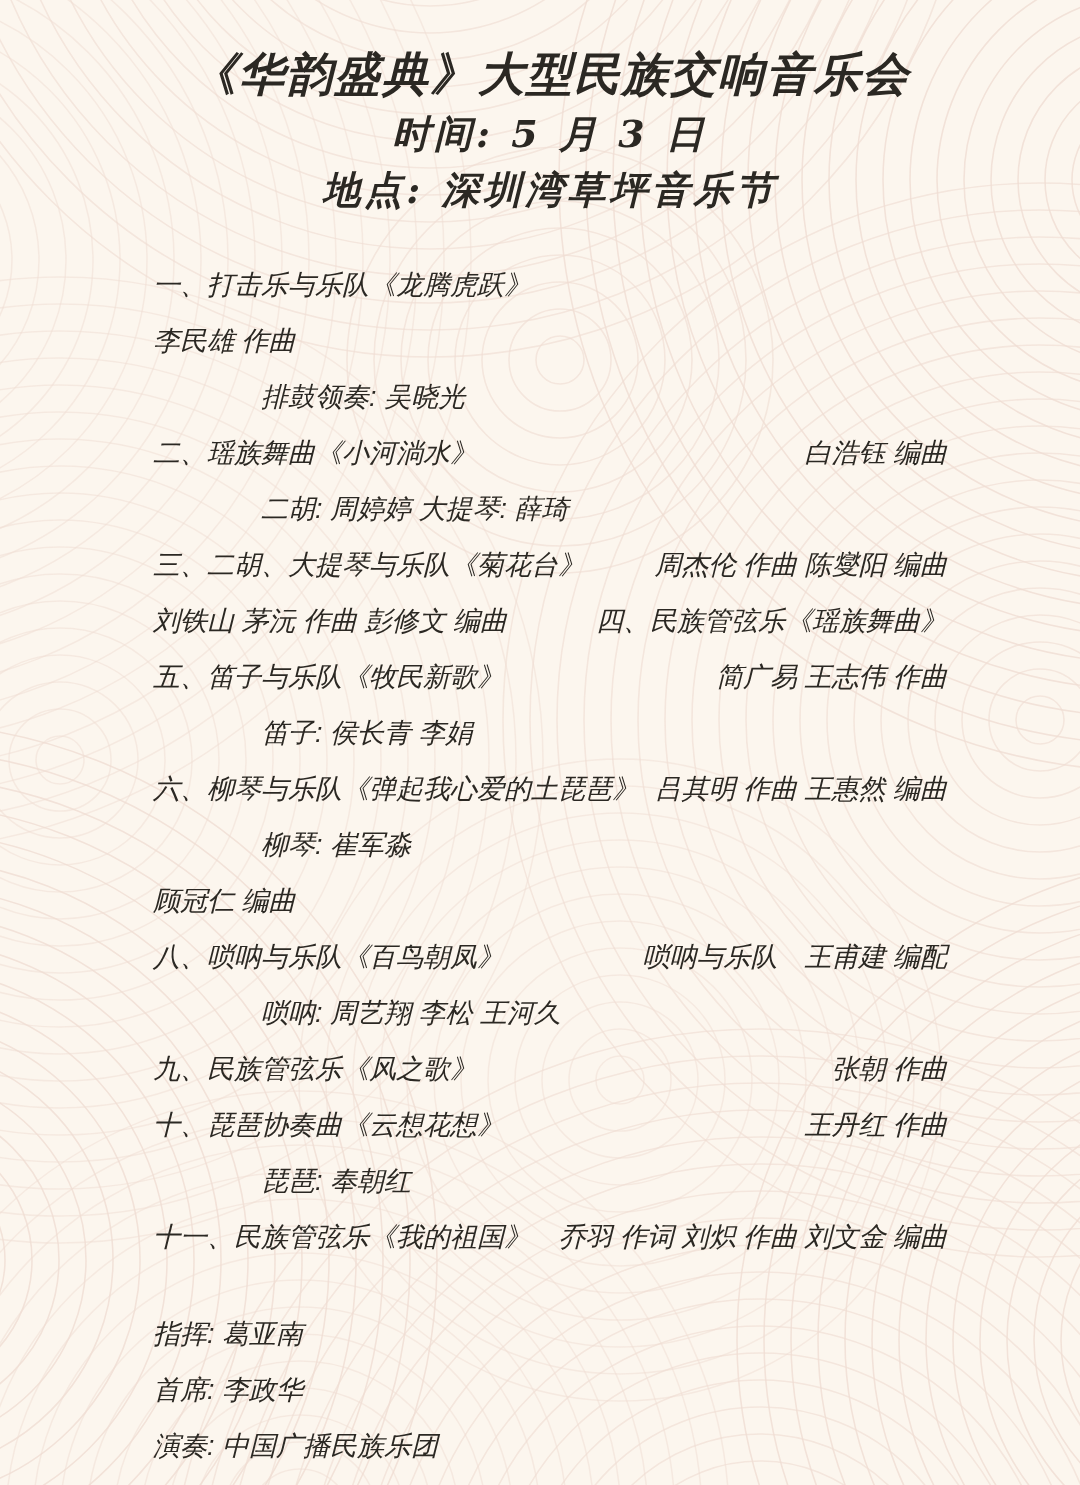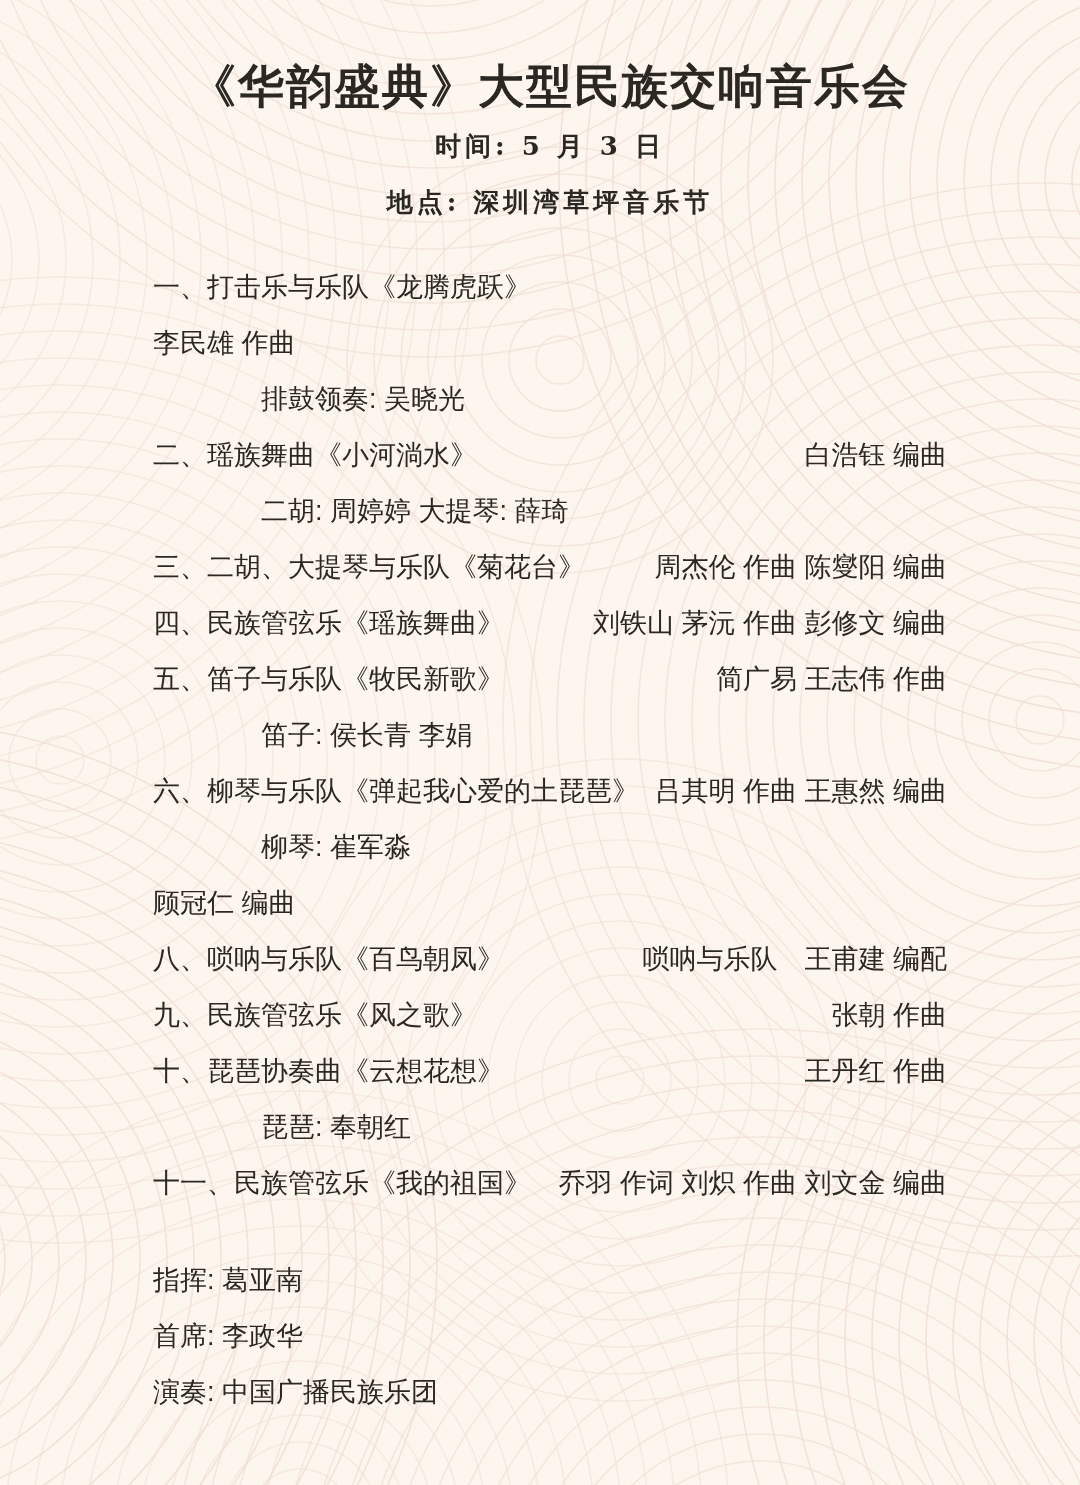--- a/index.html
+++ b/index.html
@@ -13,49 +13,50 @@
     color: #2b2823;
   }
   .bg {
     position: absolute;
     left: 0; top: 0;
     width: 1080px; height: 1485px;
   }
   .content {
     position: absolute;
     left: 0; top: 0; right: 0; bottom: 0;
-    padding: 60px 133px 0 153px;
+    padding: 48px 133px 0 153px;
+    font-style: italic;
   }
   .hdr { text-align: center; }
   .title {
     margin: 0;
     font-family: "DejaVu Serif", serif;
     font-weight: 700;
     font-size: 46px;
     line-height: 1.15;
     letter-spacing: 2px;
     white-space: nowrap;
   }
   .meta {
     height: 56px;
     display: flex;
     align-items: center;
     justify-content: center;
     font-family: "DejaVu Serif", serif;
     font-weight: 700;
-    font-size: 26px;
+    font-size: 38px;
     letter-spacing: 4px;
     white-space: nowrap;
   }
   .meta-wrap { margin-top: 6px; }
   .program { margin-top: 38px; }
   .row {
     height: 56px;
     display: flex;
-    align-items: flex-start;
+    align-items: center;
     justify-content: space-between;
     font-size: 27px;
     white-space: nowrap;
   }
   .row.indent {
     padding-left: 108px;
     justify-content: flex-start;
   }
   .credits { margin-top: 41px; }
   .credits .row { justify-content: flex-start; }
@@ -309,22 +310,22 @@
           <span>白浩钰 编曲</span>
         </div>
         <div class="row indent">
           <span>二胡: 周婷婷 大提琴: 薛琦</span>
         </div>
         <div class="row">
           <span>三、二胡、大提琴与乐队《菊花台》</span>
           <span>周杰伦 作曲 陈燮阳 编曲</span>
         </div>
         <div class="row">
+          <span>刘铁山 茅沅 作曲 彭修文 编曲</span>
           <span>四、民族管弦乐《瑶族舞曲》</span>
-          <span>刘铁山 茅沅 作曲 彭修文 编曲</span>
         </div>
         <div class="row">
           <span>五、笛子与乐队《牧民新歌》</span>
           <span>简广易 王志伟 作曲</span>
         </div>
         <div class="row indent">
           <span>笛子: 侯长青 李娟</span>
         </div>
         <div class="row">
           <span>六、柳琴与乐队《弹起我心爱的土琵琶》</span>
@@ -332,20 +333,23 @@
         </div>
         <div class="row indent">
           <span>柳琴: 崔军淼</span>
         </div>
         <div class="row">
           <span>顾冠仁 编曲</span>
         </div>
         <div class="row">
           <span>八、唢呐与乐队《百鸟朝凤》</span>
           <span>唢呐与乐队　王甫建 编配</span>
+        </div>
+        <div class="row indent">
+          <span>唢呐: 周艺翔 李松 王河久</span>
         </div>
         <div class="row">
           <span>九、民族管弦乐《风之歌》</span>
           <span>张朝 作曲</span>
         </div>
         <div class="row">
           <span>十、琵琶协奏曲《云想花想》</span>
           <span>王丹红 作曲</span>
         </div>
         <div class="row indent">

